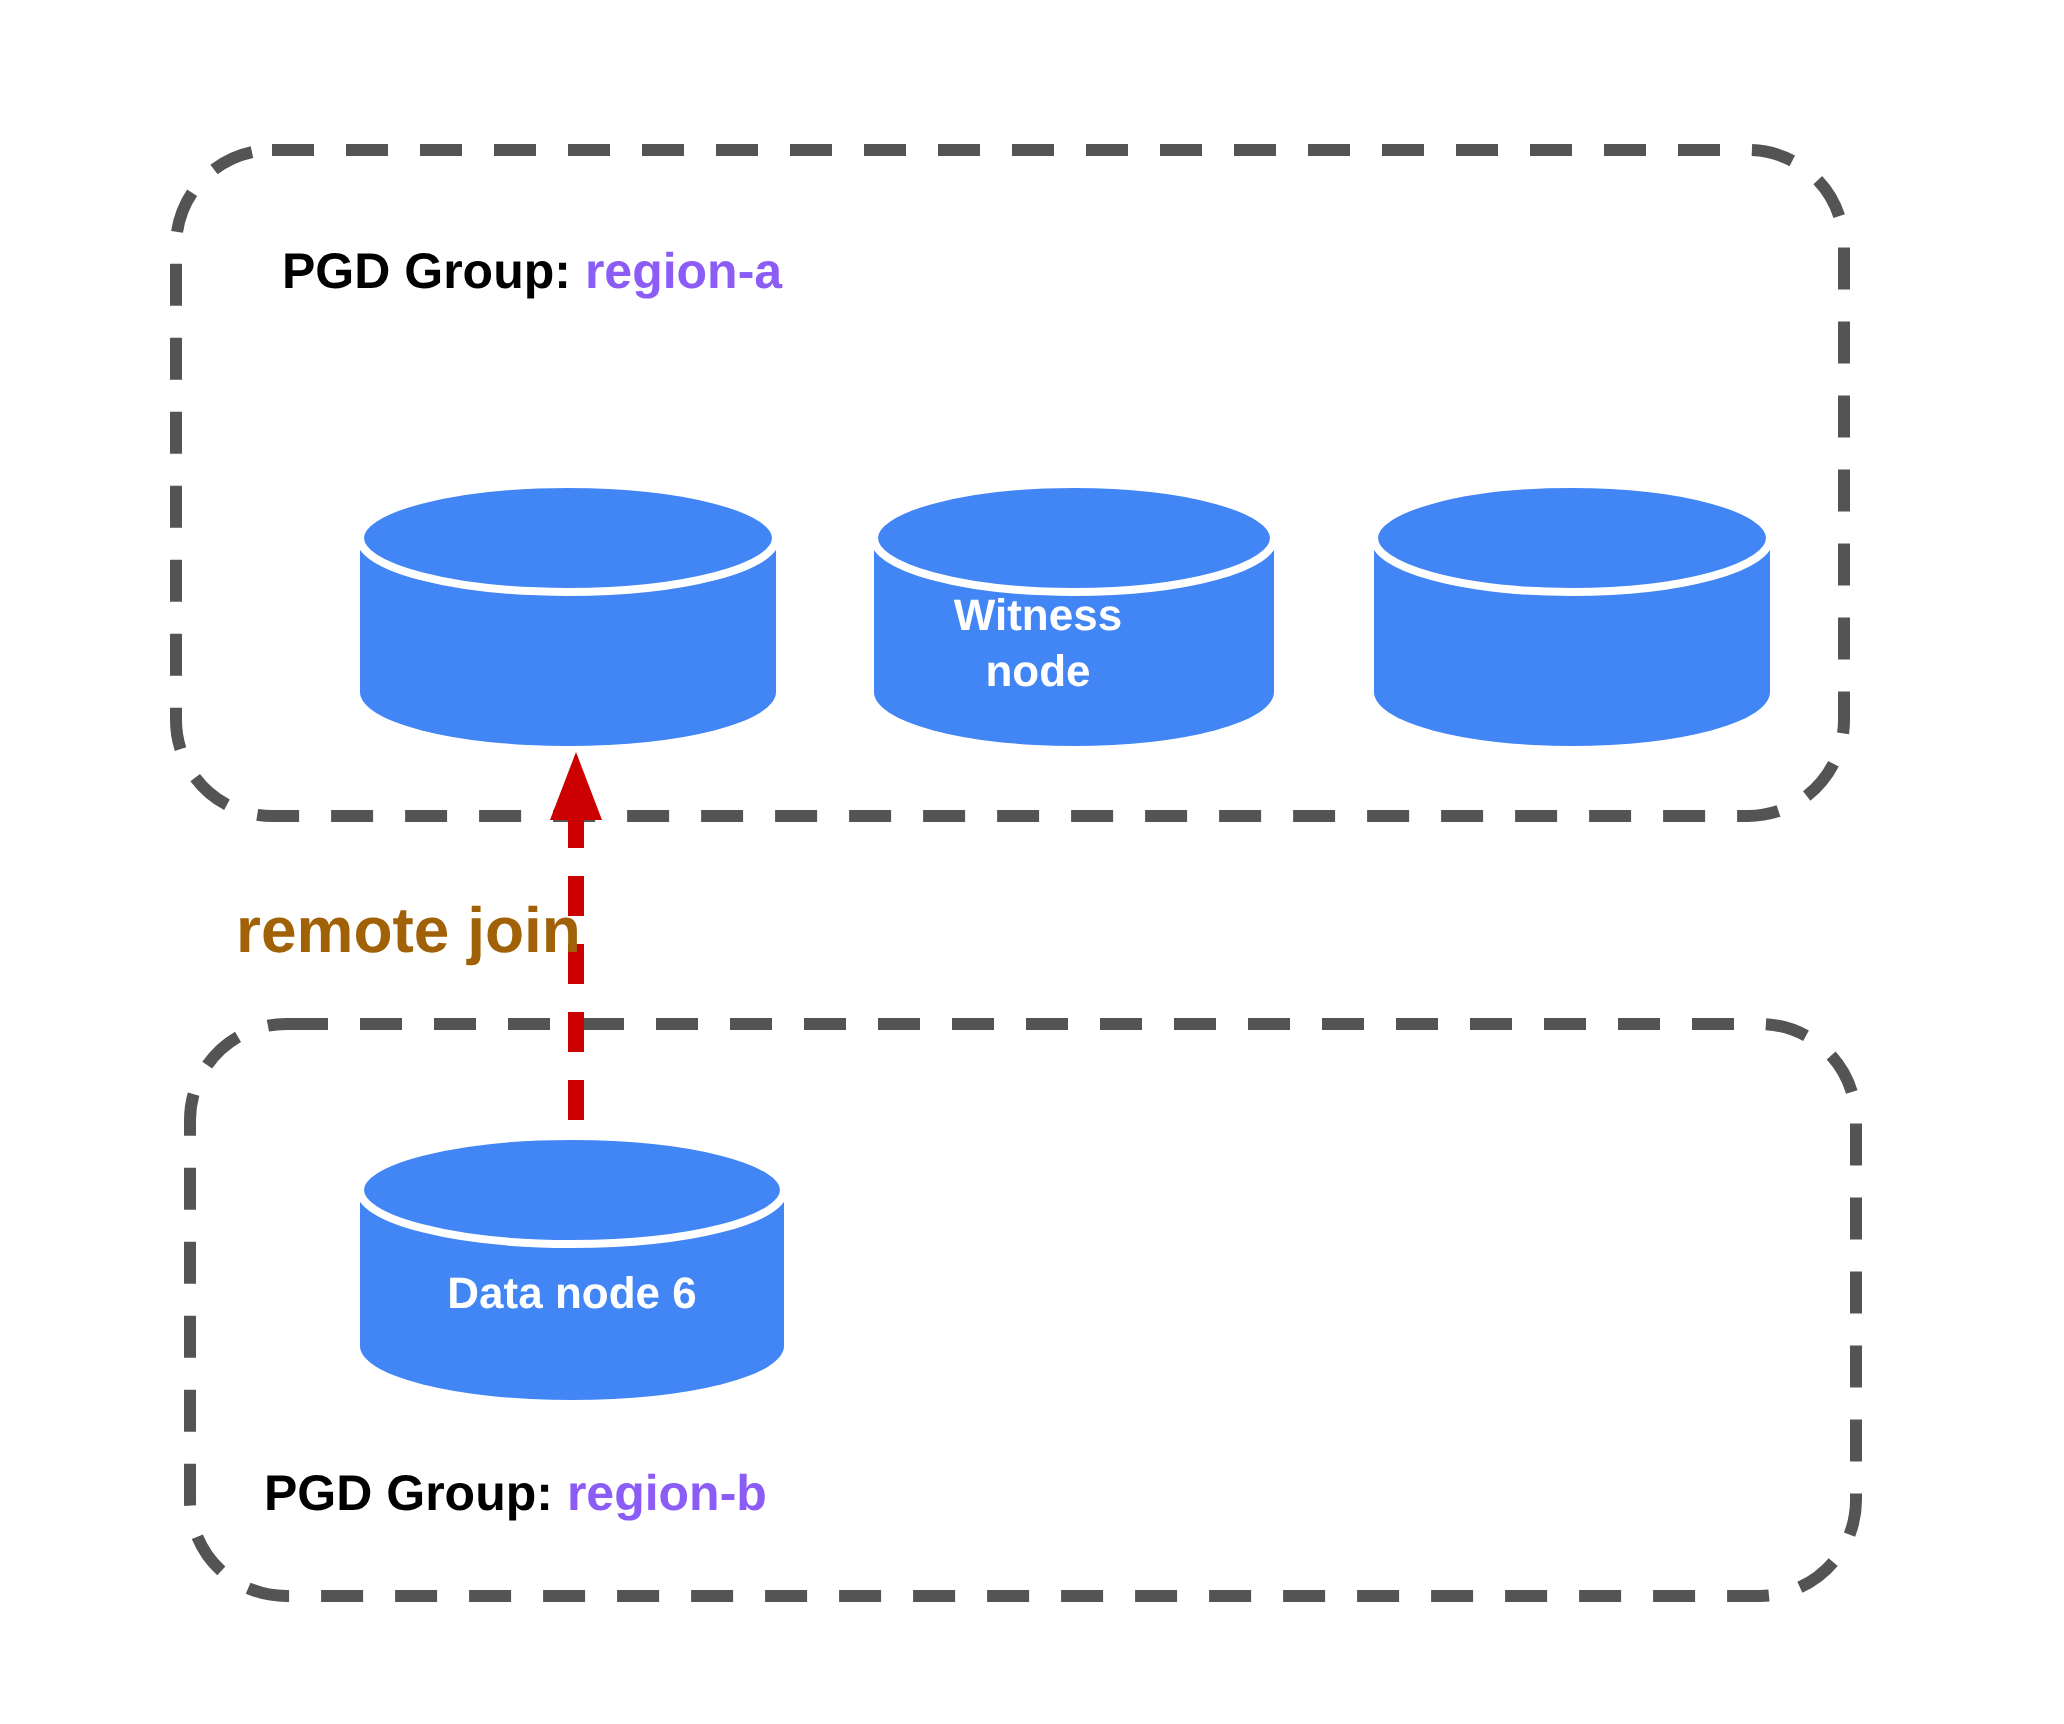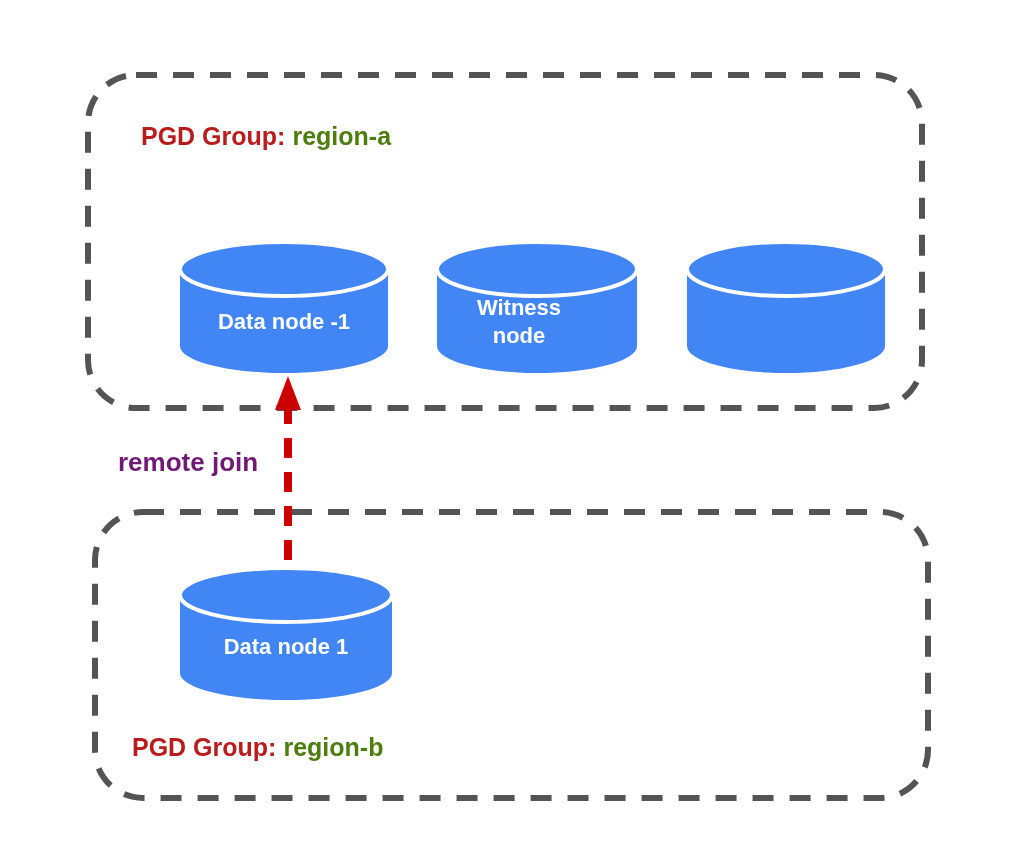--- a/index.html
+++ b/index.html
@@ -46,33 +46,33 @@
   }
   .label {
     position: absolute;
     font-weight: bold;
     white-space: nowrap;
   }
   .group-label {
     font-size: 25px;
   }
   .group-label .prefix {
-    color: #b91c1c;
+    color: #000000;
     margin-right: 0.28em;
   }
   .group-label .region {
-    color: #4d7c0f;
+    color: #8b5cf6;
   }
   .glabel-a { left: 141px; top: 122px; }
   .glabel-b { left: 132px; top: 733px; }
   .remote-join-label {
     left: 118px;
     top: 447px;
-    font-size: 26px;
-    color: #701a75;
+    font-size: 32px;
+    color: #a16207;
   }
   .node-label {
     position: absolute;
     color: #ffffff;
     font-size: 22px;
     font-weight: bold;
     text-align: center;
     line-height: 28px;
     white-space: normal;
   }
@@ -120,17 +120,16 @@
   <div class="label group-label glabel-a">
     <span class="prefix">PGD Group:</span><span class="region">region-a</span>
   </div>
 
   <div class="label group-label glabel-b">
     <span class="prefix">PGD Group:</span><span class="region">region-b</span>
   </div>
 
   <div class="label remote-join-label">remote join</div>
 
-  <div class="node-label nl-a1">Data node -1</div>
   <div class="node-label nl-a2">Witness node</div>
-  <div class="node-label nl-b1">Data node 1</div>
+  <div class="node-label nl-b1">Data node 6</div>
 
 </div>
 
 </body></html>

